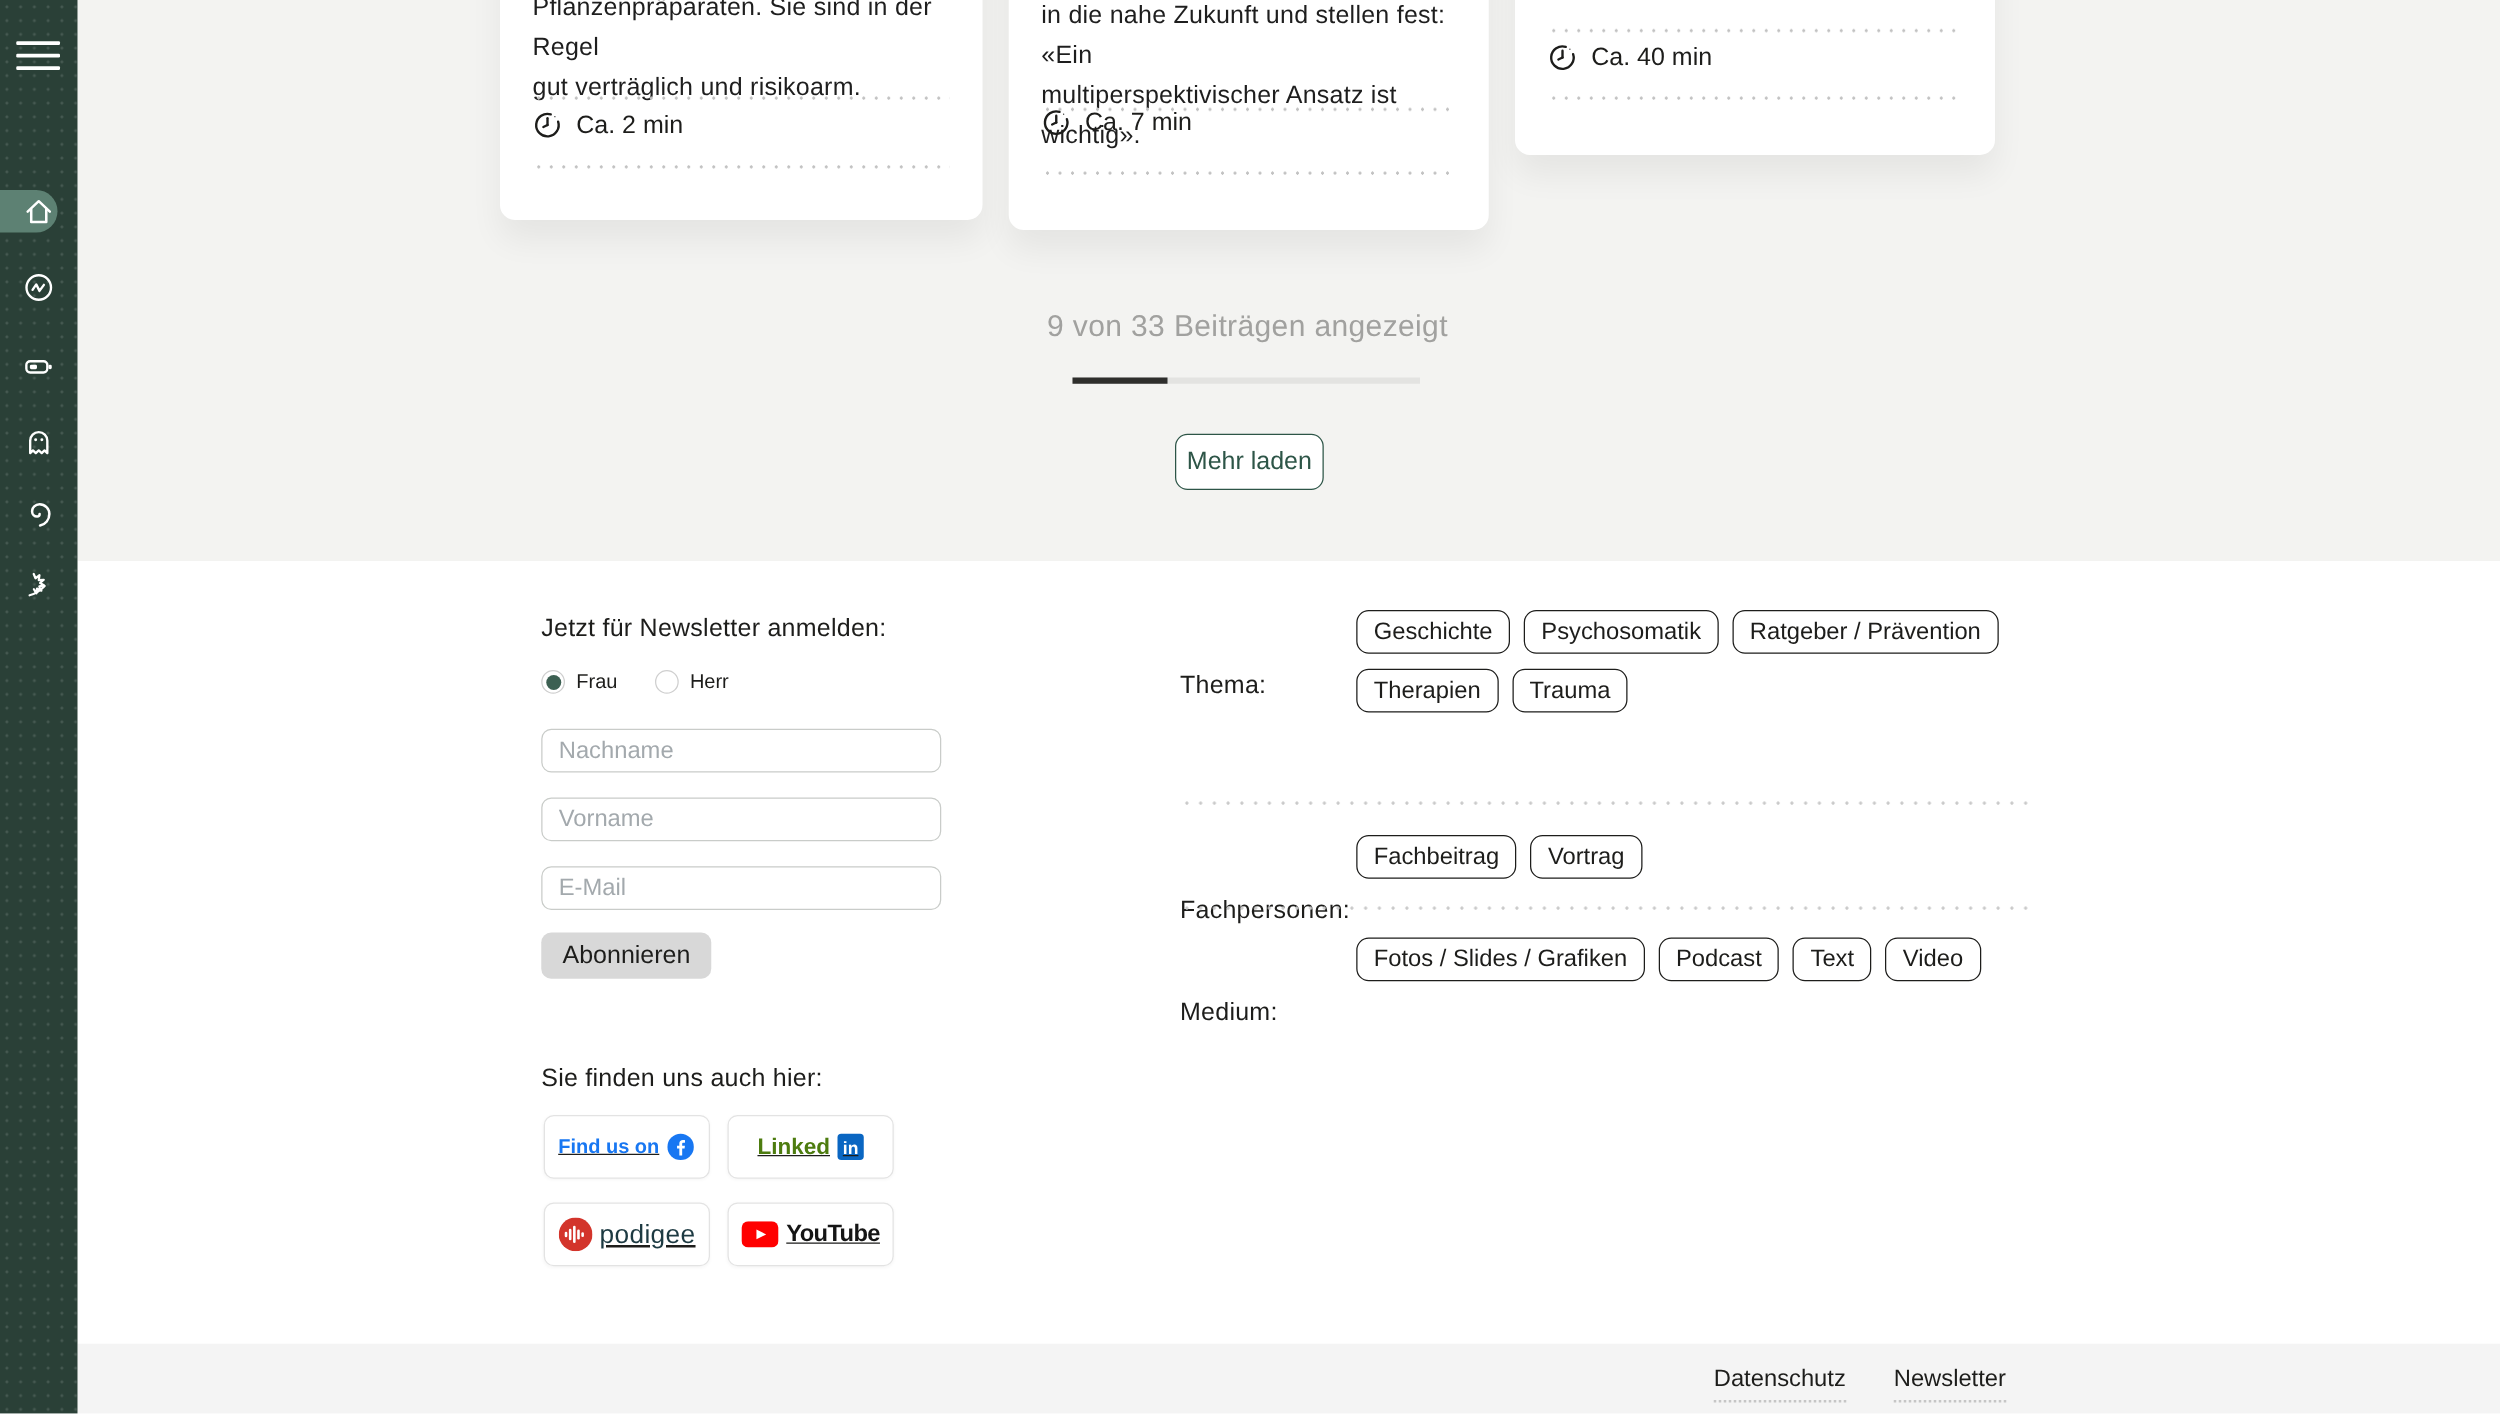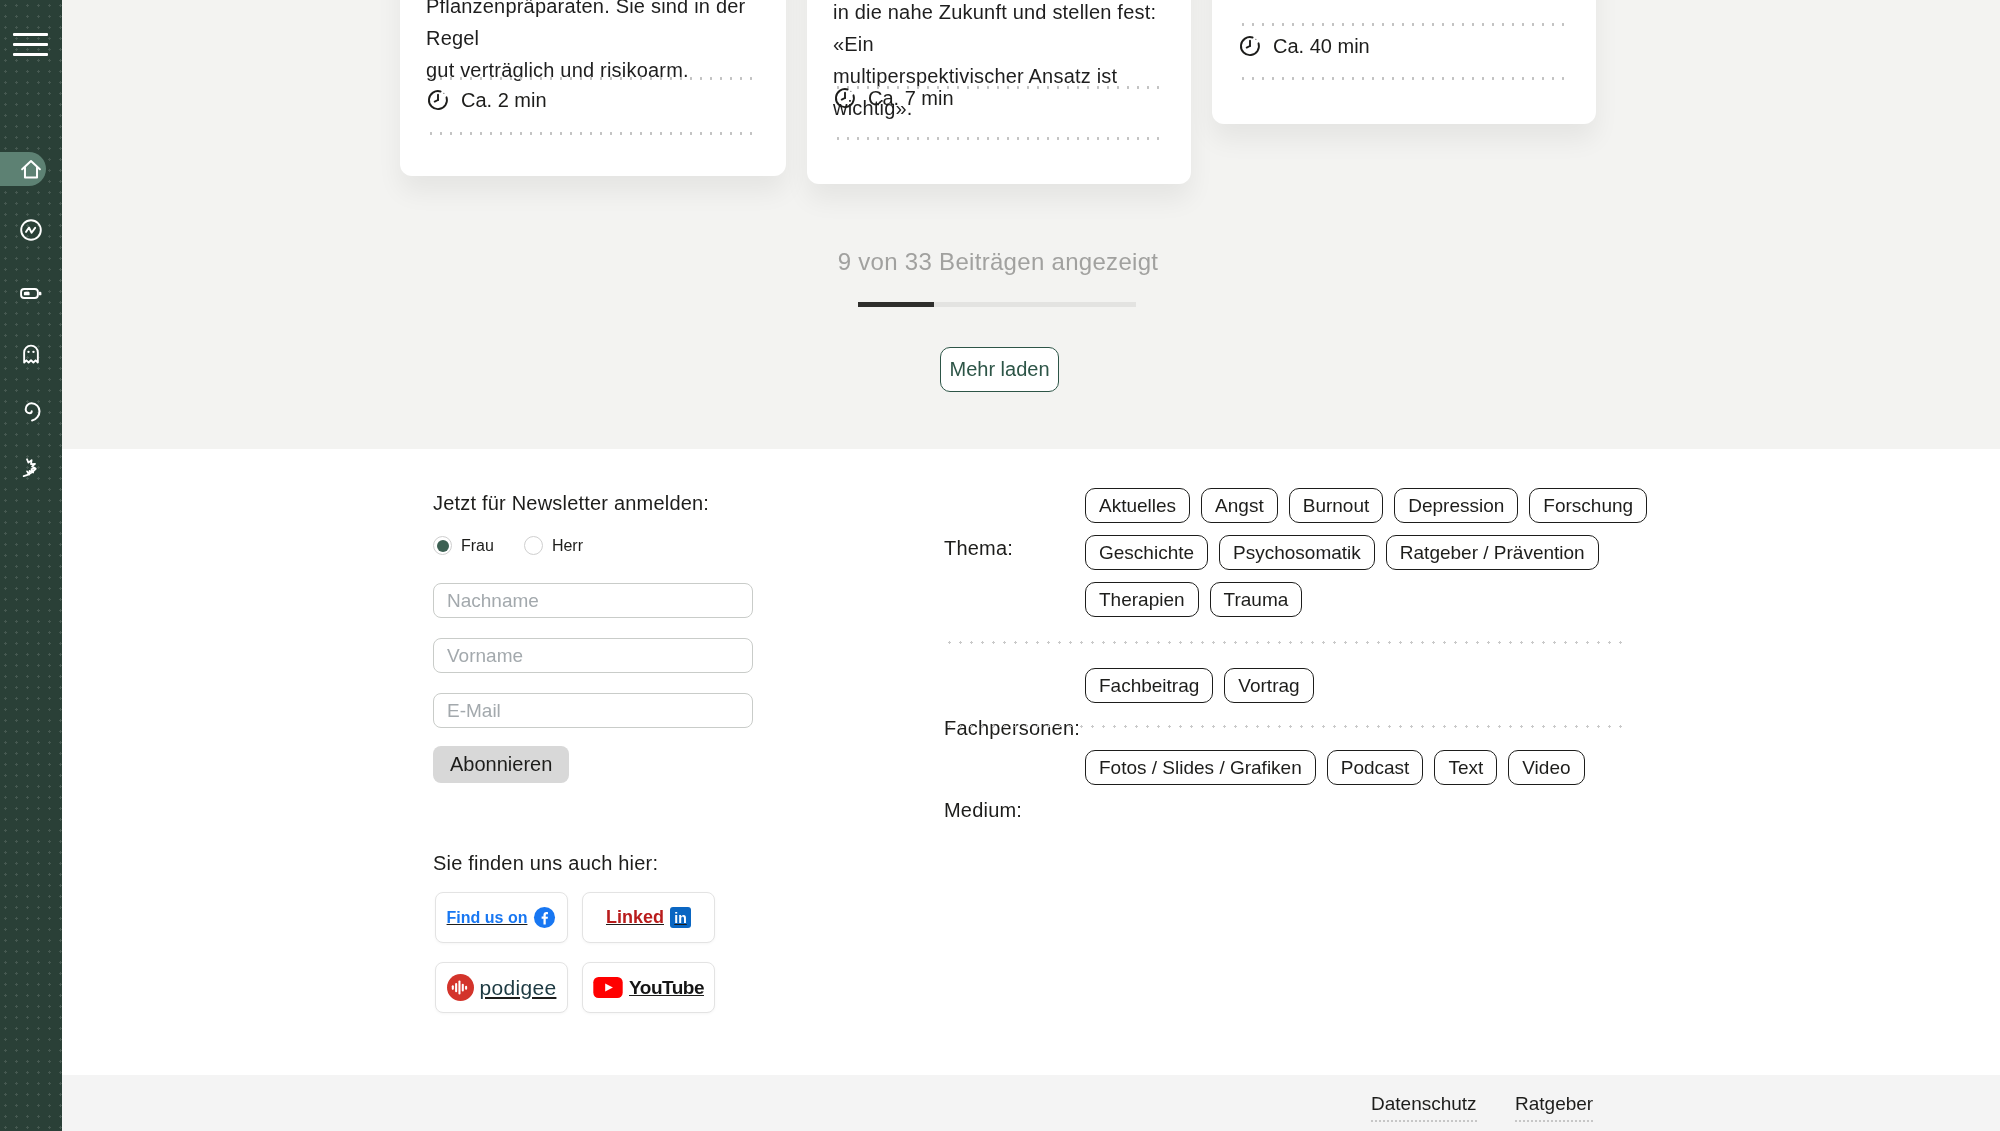--- a/index.html
+++ b/index.html
@@ -49,21 +49,21 @@
   .nl-input::placeholder { color:#a3a9ad; }
   .subscribe-btn { position:absolute; left:433px; top:746px; height:37px; padding:0 17px; background:#d8d8d8;
     border:none; border-radius:8px; font-size:20px; color:#1d1d1b; font-family:"Liberation Sans",sans-serif; cursor:pointer; }
 
   .social-title { position:absolute; left:433px; top:852px; font-size:20px; letter-spacing:.2px; }
   .social-grid { position:absolute; left:435px; top:892px; display:grid;
     grid-template-columns:133px 133px; grid-auto-rows:51px; column-gap:14px; row-gap:19px;text-decoration:underline; }
   .social-btn { background:#fff; border:1px solid #e3e3e3; border-radius:8px; box-shadow:0 1px 3px rgba(0,0,0,.04);
     display:flex; align-items:center; justify-content:center; gap:6px; cursor:pointer; }
   .fb-label { color:#1877f2; font-size:16px; font-weight:600; }
-  .li-label { color:#b91c1c; font-size:18px; font-weight:700; }
+  .li-label { color:#4d7c0f; font-size:18px; font-weight:700; }
   .li-badge { width:21px; height:21px; background:#0a66c2; border-radius:3px; color:#fff; font-weight:700;
     font-size:14px; display:flex; align-items:center; justify-content:center; }
   .pd-label { color:#1d3a42; font-size:21px; font-weight:500; letter-spacing:.3px; }
   .yt-label { color:#151515; font-size:19px; font-weight:700; letter-spacing:-.5px; }
 
   .filter-label { position:absolute; font-size:20px; letter-spacing:.2px;margin-top:45px; }
   .tag-rows { position:absolute; display:flex; flex-direction:column; gap:12px; }
   .tag-row { display:flex; gap:11px; }
   .tag { height:35px; padding:0 13px; border:1.3px solid #1d1d1b; border-radius:10px; background:#fff;
     font-size:19px; color:#1d1d1b; display:inline-flex; align-items:center; white-space:nowrap;
@@ -247,28 +247,20 @@
         <path d="M11.3 6.3 L18.7 10 L11.3 13.7 Z" fill="#fff"></path>
       </svg>
       <span class="yt-label">YouTube</span>
     </div>
   </div>
 
   <div class="filter-label" style="left:944px; top:492px;">Thema:</div>
   <div class="tag-rows" style="left:1085px; top:488px;">
     <div class="tag-row">
 
-    <button class="tag">Aktuelles</button>
-        <button class="tag">Angst</button>
-        <button class="tag">Burnout</button>
-        <button class="tag">Depression</button>
-        <button class="tag">Forschung</button>
-      </div>
-    <div class="tag-row">
-
     <button class="tag">Geschichte</button>
         <button class="tag">Psychosomatik</button>
         <button class="tag">Ratgeber / Prävention</button>
       </div>
     <div class="tag-row">
 
     <button class="tag">Therapien</button>
         <button class="tag">Trauma</button>
       </div>
   </div>
@@ -292,15 +284,15 @@
 
     <button class="tag">Fotos / Slides / Grafiken</button>
         <button class="tag">Podcast</button>
         <button class="tag">Text</button>
         <button class="tag">Video</button>
       </div>
   </div>
 
   <footer class="footer"></footer>
   <a class="footer-link" style="left:1371px; top:1093px;">Datenschutz</a>
-  <a class="footer-link" style="left:1515px; top:1093px;">Ratgeber</a>
+  <a class="footer-link" style="left:1515px; top:1093px;">Newsletter</a>
 
 </div>
 
 </body></html>

